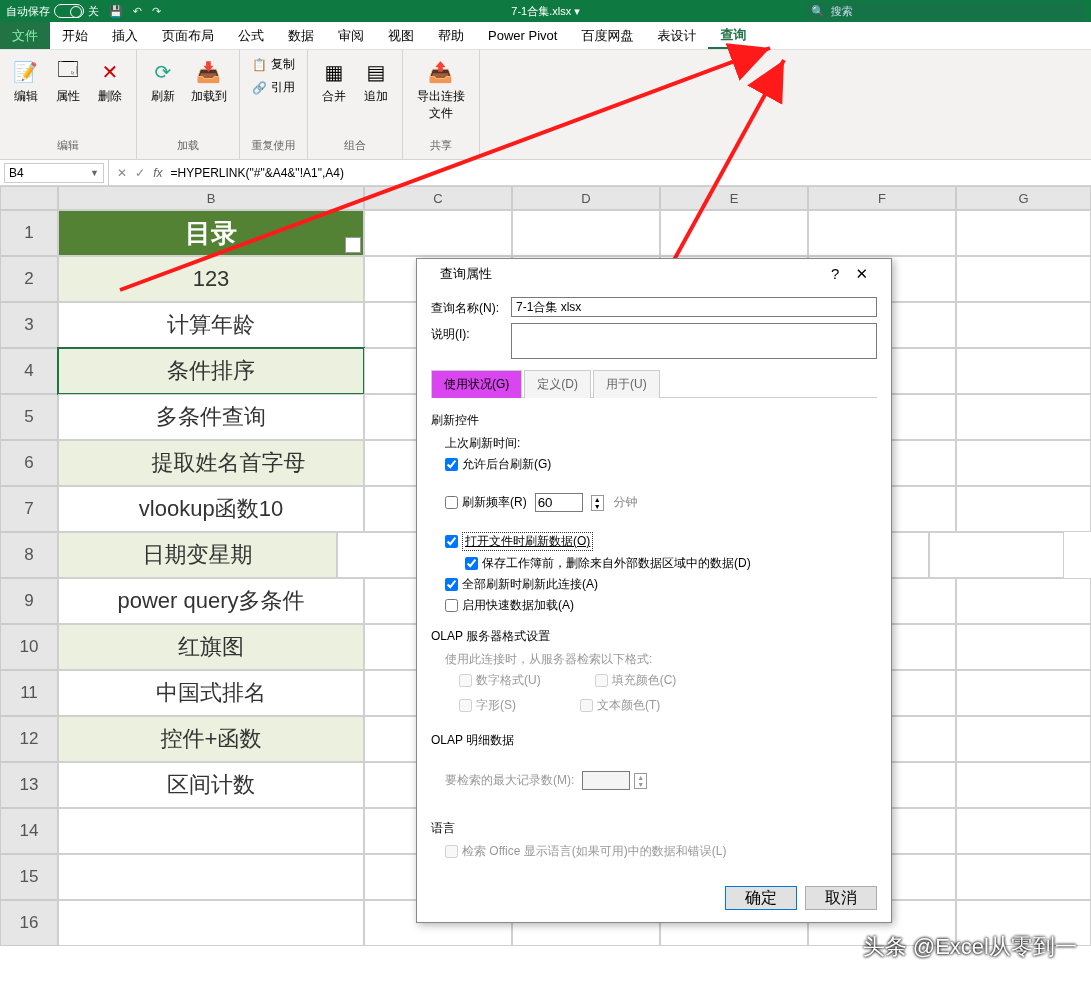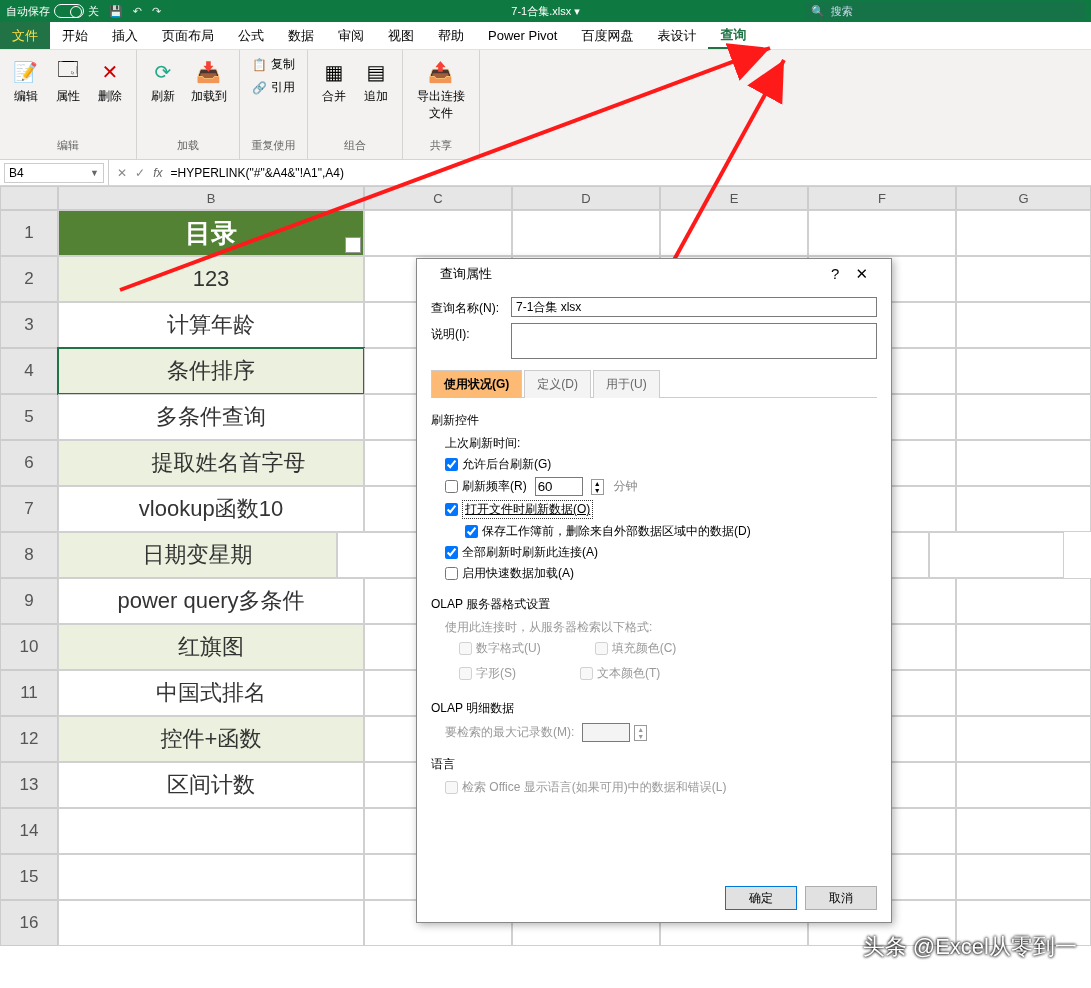--- a/index.html
+++ b/index.html
@@ -7,21 +7,21 @@
 .titlebar{height:22px;background:#0e7a41;display:flex;align-items:center;color:#fff;font-size:11px;padding:0 6px;}
 .titlebar .autosave{display:flex;align-items:center;gap:4px;}
 .titlebar .toggle{width:30px;height:14px;border:1px solid #fff;border-radius:7px;position:relative;}
 .titlebar .toggle::after{content:"";position:absolute;right:1px;top:1px;width:10px;height:10px;border-radius:50%;border:1px solid #fff;}
 .titlebar .qat{margin-left:10px;display:flex;gap:10px;align-items:center;}
 .titlebar .qat span{opacity:.9;}
 .titlebar .filename{position:absolute;left:50%;transform:translateX(-50%);}
 .titlebar .searchbox{margin-left:auto;background:#157347;height:18px;width:280px;display:flex;align-items:center;padding:0 6px;gap:6px;color:#cde;}
 .menubar{height:28px;background:#fff;border-bottom:1px solid #e1e1e1;display:flex;align-items:center;font-size:13px;}
 .menubar .tab{padding:0 12px;height:100%;display:flex;align-items:center;cursor:pointer;}
-.menubar .tab.file{background:#217346;color:#fde047;}
+.menubar .tab.file{background:#217346;color:#86efac;}
 .menubar .tab.active{color:#217346;border-bottom:2px solid #217346;font-weight:600;}
 .ribbon{height:110px;background:#f3f2f1;border-bottom:1px solid #d4d4d4;display:flex;font-size:12px;}
 .ribbon .group{border-right:1px solid #d4d4d4;display:flex;flex-direction:column;align-items:center;padding:4px 8px;}
 .ribbon .group .items{display:flex;gap:6px;align-items:flex-start;flex:1;}
 .ribbon .group .grouplabel{font-size:11px;color:#666;padding:2px 0;}
 .ribbon .btn{display:flex;flex-direction:column;align-items:center;gap:2px;padding:4px;cursor:pointer;}
 .ribbon .btn .ico{width:28px;height:28px;display:flex;align-items:center;justify-content:center;font-size:20px;}
 .ribbon .btn .lbl{font-size:12px;text-align:center;}
 .ribbon .smallbtn{display:flex;align-items:center;gap:4px;padding:2px 4px;cursor:pointer;font-size:12px;}
 .ribbon .vstack{display:flex;flex-direction:column;gap:2px;}
@@ -44,34 +44,34 @@
 .dialog{position:absolute;left:416px;top:258px;width:476px;height:665px;background:#fff;border:1px solid #888;box-shadow:2px 2px 8px rgba(0,0,0,.3);font-size:12px;}
 .dialog .dlgtitle{height:30px;display:flex;align-items:center;padding:0 23px;font-size:13px;}
 .dialog .dlgtitle .dlgclose{margin-left:auto;display:flex;gap:16px;font-size:15px;cursor:pointer;}
 .dialog .body{padding:8px 14px;}
 .dialog .formrow{display:flex;align-items:flex-start;margin-bottom:6px;}
 .dialog .formrow label{width:80px;padding-top:3px;}
 .dialog .formrow input,.dialog .formrow textarea{flex:1;border:1px solid #7a7a7a;padding:2px 4px;font-size:12px;}
 .dialog .formrow textarea{height:36px;resize:none;}
 .dialog .tabs{display:flex;border-bottom:1px solid #ccc;margin-top:10px;}
 .dialog .tabs .dtab{padding:5px 12px;border:1px solid #ccc;border-bottom:none;background:#fff;margin-right:2px;cursor:pointer;position:relative;top:1px;}
-.dialog .tabs .dtab.active{background:#fdba74;font-weight:700;}
+.dialog .tabs .dtab.active{background:#d946ef;font-weight:400;}
 .dialog .tabs .dtab:not(.active){background:#f4f4f4;color:#666;}
 .dialog .section{margin-top:14px;}
 .dialog .section .sectitle{font-size:12px;margin-bottom:6px;}
 .dialog .chk{display:flex;align-items:center;gap:4px;margin:4px 0 4px 14px;}
 .dialog .chk.indent{margin-left:34px;}
 .dialog .chk input[type=checkbox]{width:13px;height:13px;}
 .dialog .chk.disabled{color:#999;}
-.dialog .numinput{width:48px;border:1px solid #7a7a7a;padding:1px 2px;margin:0 4px;}
+.dialog .numinput{width:48px;border:1px solid #7a7a7a;padding:1px 2px;margin:16px 4px;}
 .dialog .spinner{display:inline-flex;flex-direction:column;border:1px solid #999;}
 .dialog .spinner span{font-size:7px;padding:0 2px;line-height:7px;cursor:pointer;}
 .dialog .dotted{border:1px dotted #333;padding:0 2px;text-decoration:underline;}
 .dialog .dlgbuttons{position:absolute;bottom:12px;right:14px;display:flex;gap:8px;}
-.dialog .dlgbuttons button{width:72px;height:24px;border:1px solid #adadad;background:#e1e1e1;cursor:pointer;font-size:12px;}
+.dialog .dlgbuttons button{width:72px;height:24px;border:1px solid #adadad;background:#e1e1e1;cursor:pointer;font-size:16px;}
 .dialog .dlgbuttons button.primary{border:1px solid #0078d7;}
 .watermark{position:absolute;right:14px;bottom:26px;font-size:22px;color:#fff;text-shadow:0 0 3px #000,0 0 3px #000;}
 svg.arrows{position:absolute;left:0;top:0;pointer-events:none;}
 </style>
 </head>
 <body>
 
 <div class="titlebar">
   <div class="autosave">
     <span>自动保存</span>

